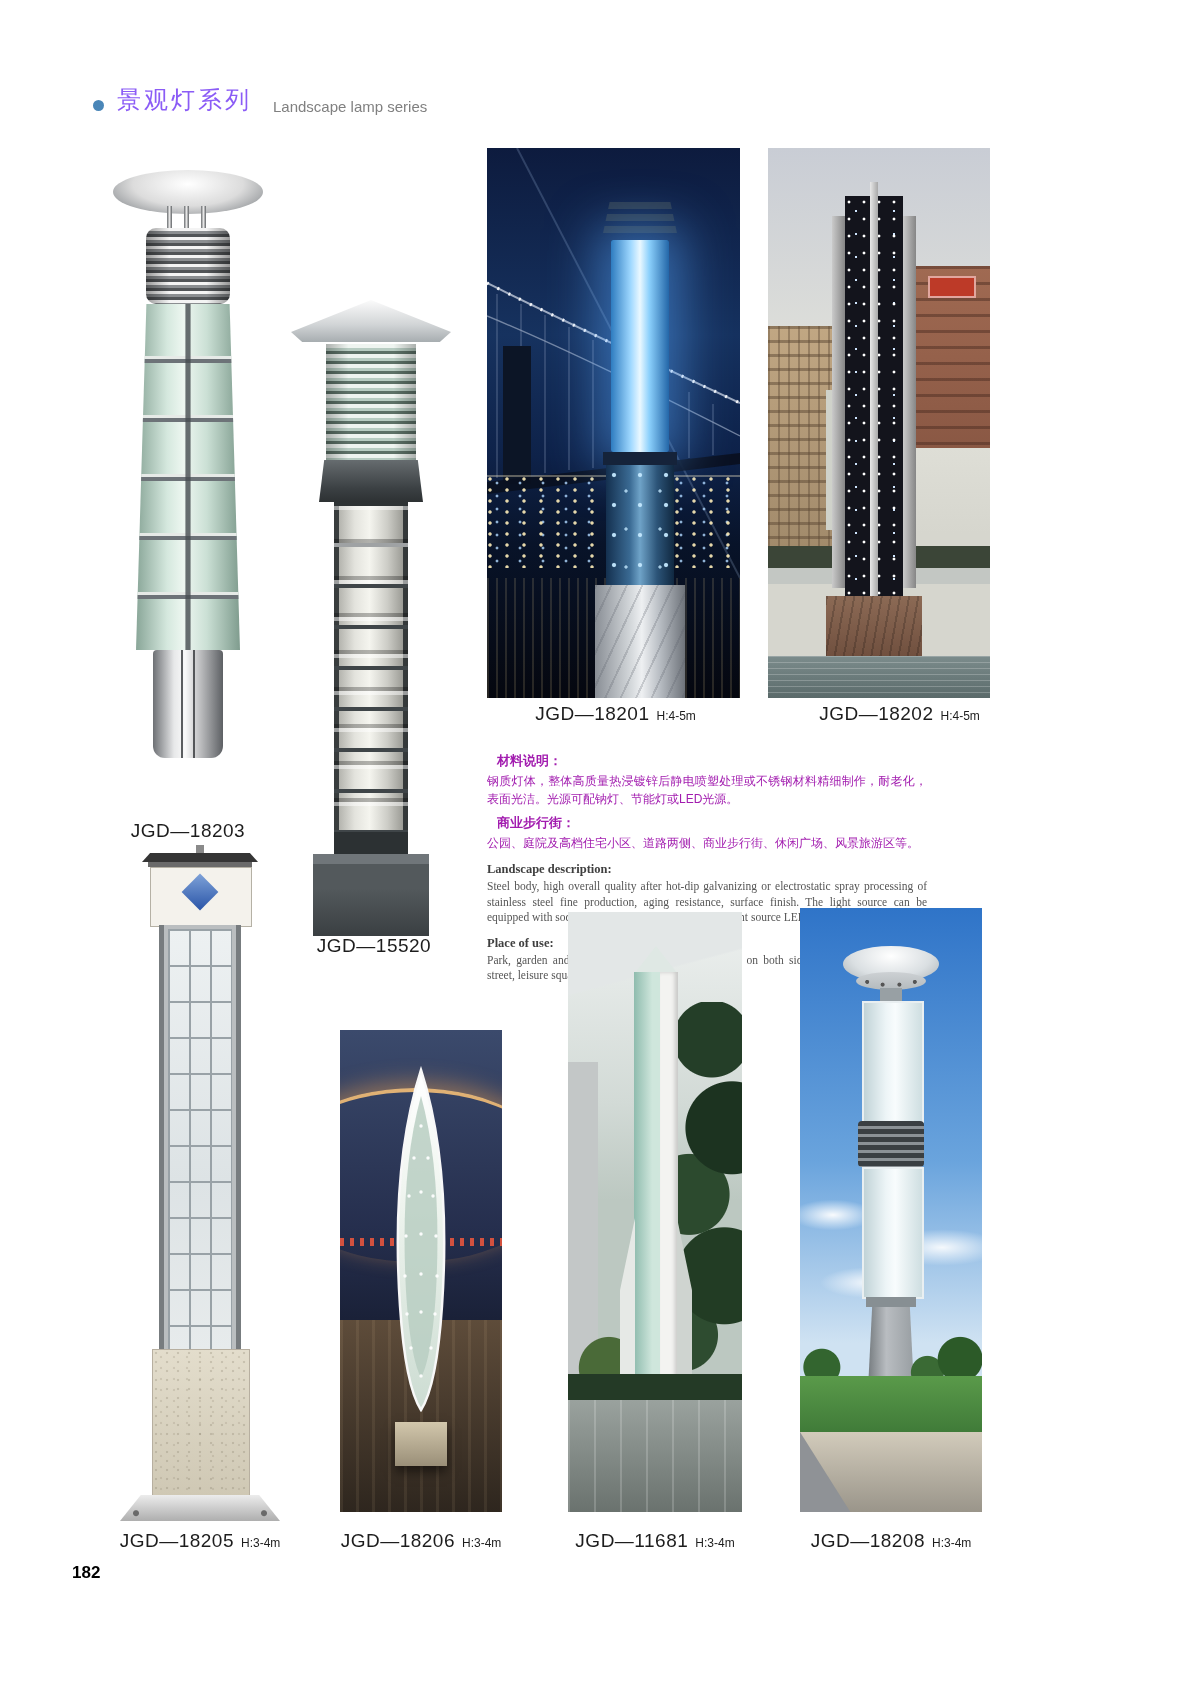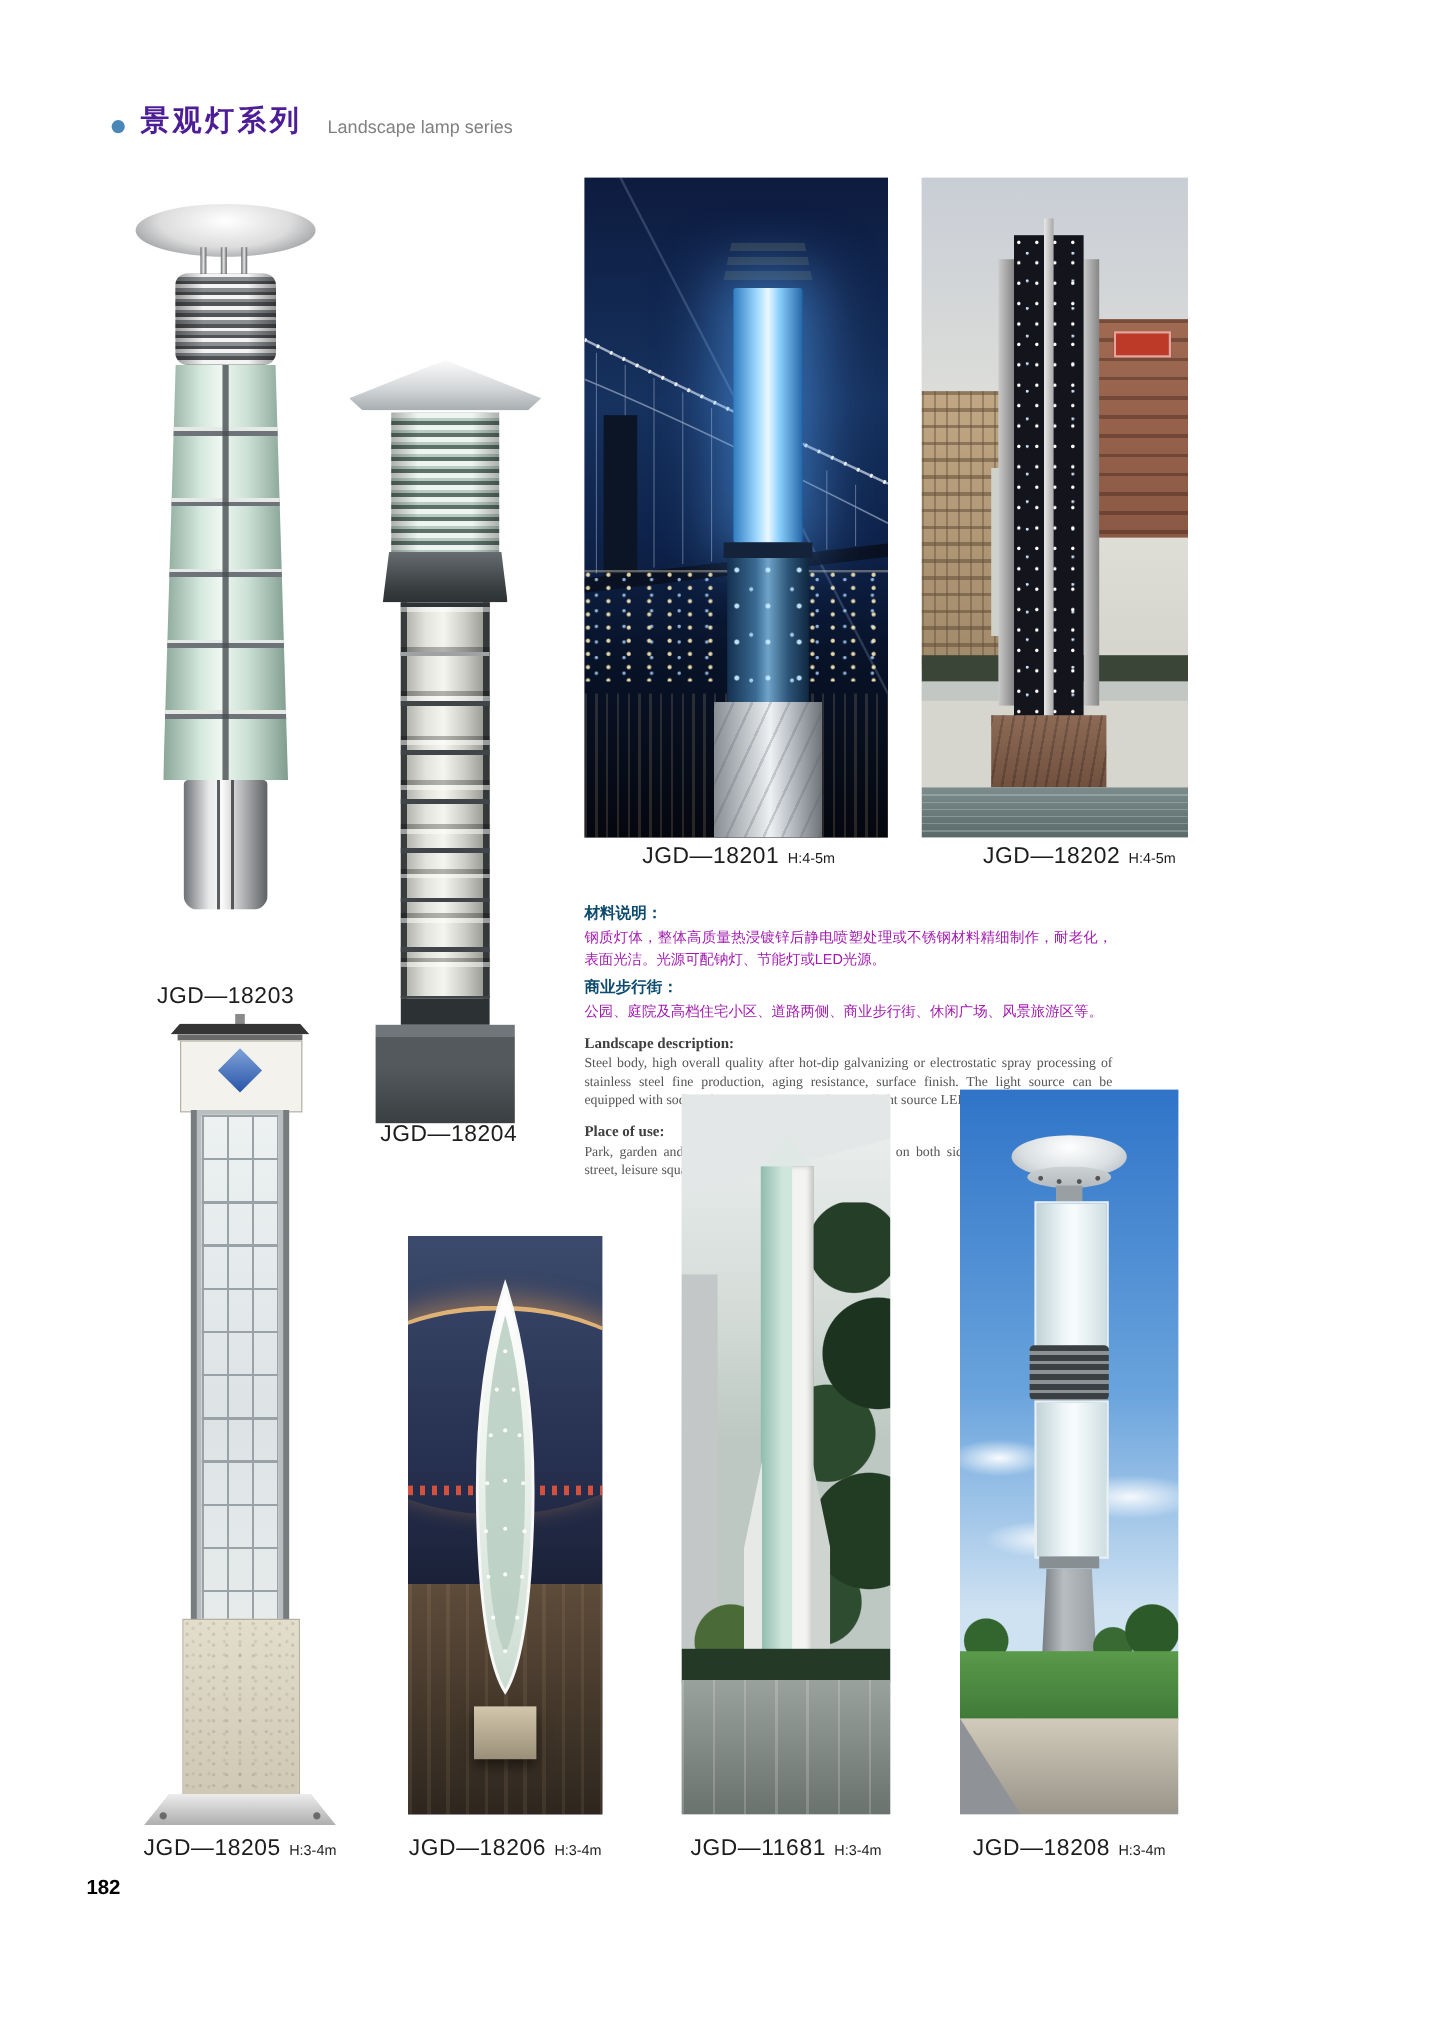--- a/index.html
+++ b/index.html
@@ -1,21 +1,21 @@
 <!DOCTYPE html>
 <html><head>
 <meta charset="utf-8">
 <style>
   html,body{margin:0;padding:0;background:#fff;}
   .page{position:relative;width:1200px;height:1696px;background:#ffffff;overflow:hidden;
         font-family:"Liberation Sans",sans-serif;color:#222;}
 
   
   .hdr-bullet{position:absolute;left:93px;top:100px;width:11px;height:11px;border-radius:50%;background:#4a86b8;}
-  .hdr-title{position:absolute;left:117px;top:84px;font-size:24px;font-weight:bold;letter-spacing:3px;color:#4c1d95;}
+  .hdr-title{position:absolute;left:117px;top:84px;font-size:24px;font-weight:normal;letter-spacing:3px;color:#8b5cf6;}
   .hdr-sub{position:absolute;left:273px;top:98px;font-size:15px;color:#808080;}
 
   
   .mlabel{position:absolute;font-size:19px;color:#1d1d1d;letter-spacing:.5px;white-space:nowrap;text-align:center;}
   .mlabel .h{font-size:12px;margin-left:7px;letter-spacing:0;}
 
   
   .p3{position:absolute;left:105px;top:170px;width:166px;height:592px;}
   .p3 .cap{position:absolute;left:8px;top:0;width:150px;height:44px;border-radius:50%;
      background:radial-gradient(ellipse at 50% 32%,#ffffff,#dcdcdc 52%,#9b9ea1 82%,#c9c9c9);}
@@ -119,21 +119,21 @@
      background:
        repeating-linear-gradient(100deg,rgba(0,0,0,.18) 0 2px,rgba(0,0,0,0) 2px 9px),
        linear-gradient(180deg,#8c6a55,#6a4a3a);}
   .ph2 .waterline{position:absolute;left:0;right:0;bottom:0;height:42px;
      background:
        repeating-linear-gradient(180deg,rgba(255,255,255,.22) 0 1px,rgba(0,0,0,0) 1px 6px),
        linear-gradient(180deg,#7c8c8c,#5a6a6a);}
 
   
   .desc{position:absolute;left:487px;top:752px;width:440px;}
-  .desc .cn-label{font-size:13px;font-weight:bold;color:#0c4a6e;margin:0 0 2px 0;}
+  .desc .cn-label{font-size:13px;font-weight:bold;color:#a21caf;margin:0 0 2px 10px;}
   .desc .cn-body{font-size:12px;color:#a21caf;line-height:18px;text-align:justify;margin:0 0 6px 0;}
   .desc .en-label{font-family:"Liberation Serif",serif;font-size:12.5px;font-weight:bold;color:#3f3f3f;margin:10px 0 2px 0;}
   .desc .en-body{font-family:"Liberation Serif",serif;font-size:11.5px;color:#555;line-height:15.5px;text-align:justify;margin:0;}
 
   
   .p5{position:absolute;left:112px;top:845px;width:176px;height:676px;}
   .p5 .finial{position:absolute;left:84px;top:0;width:8px;height:9px;background:#8a8a8a;}
   .p5 .roof1{position:absolute;left:30px;top:8px;width:116px;height:9px;background:#353535;
      clip-path:polygon(7% 0,93% 0,100% 100%,0 100%);}
   .p5 .roof2{position:absolute;left:36px;top:17px;width:104px;height:5px;background:#6a6a6a;}
@@ -273,21 +273,21 @@
 
   <div class="p4">
     <div class="roof"></div>
     <div class="louver"></div>
     <div class="capital"></div>
     <div class="column"></div>
     <div class="neck"></div>
     <div class="plinth"></div>
   </div>
   <div class="mlabel" style="left:314px;top:935px;width:120px;">
-    <span>JGD—18204</span>
+    <span>JGD—15520</span>
   </div>
 
   <div class="photo ph1">
     <svg width="253" height="550" viewBox="0 0 253 550">
       <path d="M0 135 Q80 175 253 255" fill="none" stroke="#cdd6e4" stroke-width="2" opacity=".75"></path>
       <path d="M0 135 Q80 175 253 255" fill="none" stroke="#ffffff" stroke-width="3.2" stroke-dasharray="2 10" opacity=".9"></path>
       <path d="M0 168 Q90 205 253 288" fill="none" stroke="#9aa8c0" stroke-width="1.4" opacity=".7"></path>
       <g stroke="#8fa0bc" stroke-width=".8" opacity=".65">
         <line x1="10" y1="146" x2="10" y2="330"></line>
           <line x1="34" y1="156" x2="34" y2="327"></line>

